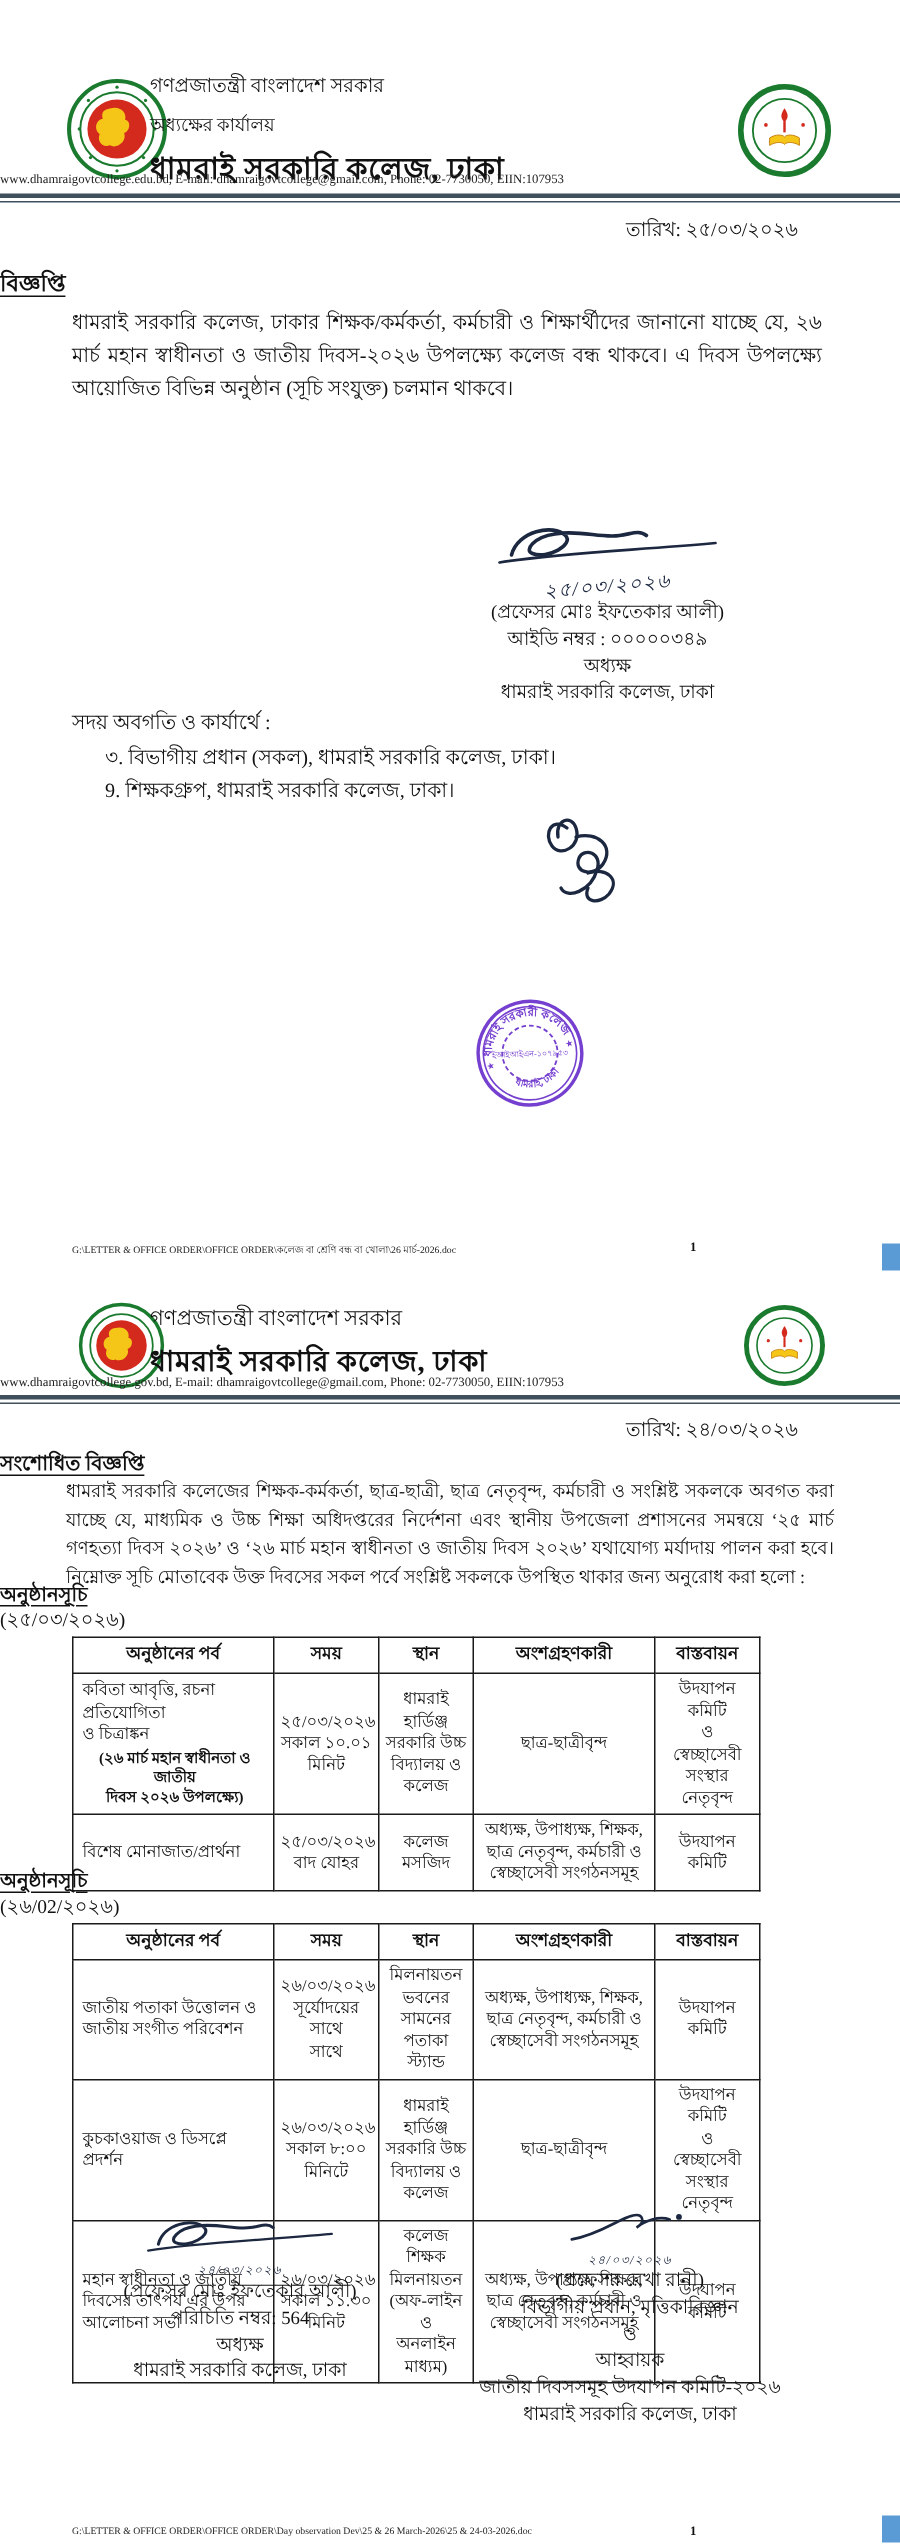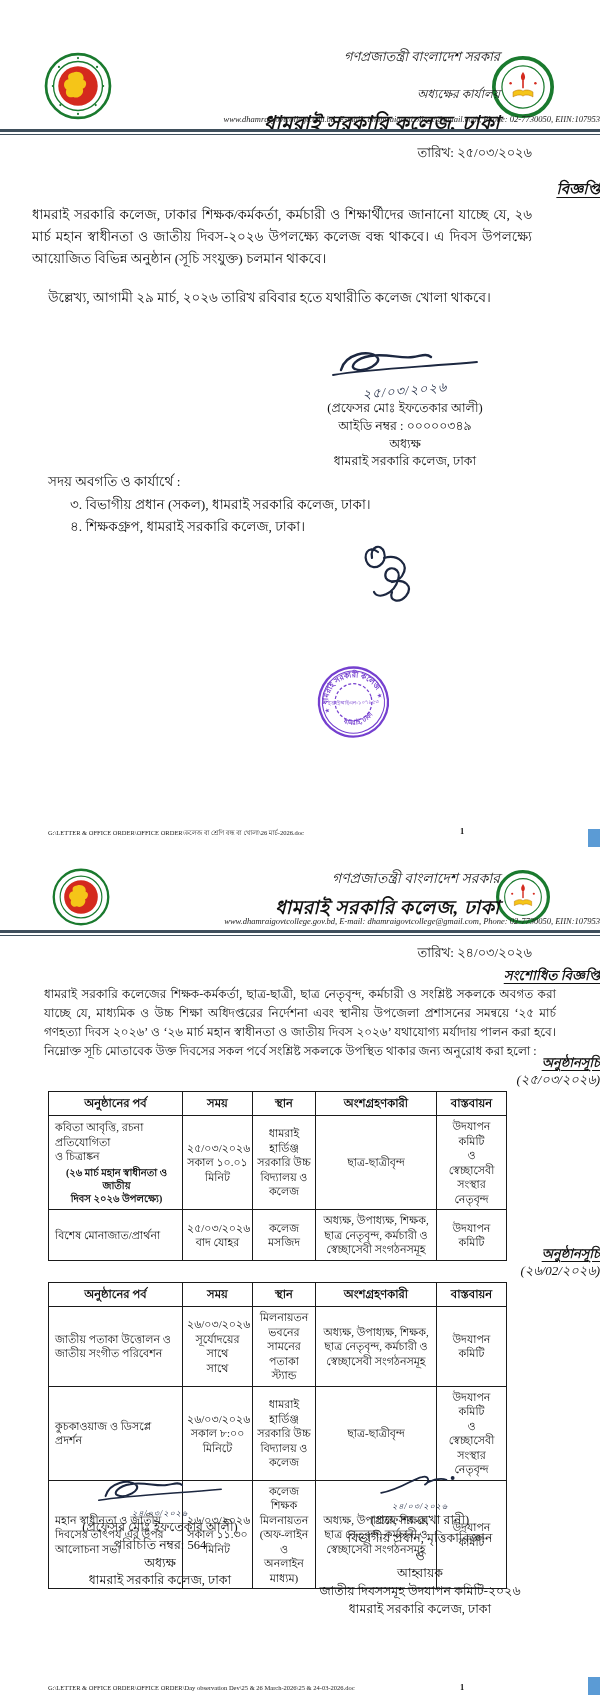--- a/index.html
+++ b/index.html
@@ -3,27 +3,27 @@
 <meta charset="utf-8">
 <title>Notice – Dhamrai Govt. College</title>
 <style>
   html,body{margin:0;padding:0;background:#fff;}
   body{width:600px;font-family:"Liberation Serif","DejaVu Serif",serif;color:#111;}
   .doc{position:relative;width:600px;height:1696px;background:#fff;overflow:hidden;}
   .page{position:absolute;left:0;right:0;}
   .page1{top:0;height:852px;}
   .page2{top:852px;height:844px;}
   .abs{position:absolute;}
-  .center{text-align:right;font-style:italic;}
+  .center{text-align:left;}
   .u{text-decoration:underline;text-underline-offset:3px;}
   .bold{font-weight:bold;}
 
   
   .lh-govt{font-size:13px;}
-  .lh-office{font-size:12px;margin-top:17px;}
+  .lh-office{font-size:12px;margin-top:6px;}
   .lh-college{font-size:20px;font-weight:bold;margin-top:3px;letter-spacing:.5px;}
   .lh-contact{font-size:8.5px;color:#222;}
   .rule{border-top:3px solid #3f4f5c;border-bottom:1px solid #3f4f5c;height:2px;background:#fff;}
 
   .dateline{font-size:13px;}
   .notice-title{font-size:15px;font-weight:bold;}
   .para{font-size:13.5px;line-height:1.62;text-align:justify;}
   .para2{font-size:12px;line-height:1.58;text-align:justify;font-family:Liberation Serif, serif;}
 
   .sigblock{text-align:center;font-size:12.5px;line-height:1.42;}
@@ -87,42 +87,41 @@
       <div class="lh-college">ধামরাই সরকারি কলেজ, ঢাকা</div>
     </div>
     <div class="abs center lh-contact" style="left:0;right:0;top:114px">www.dhamraigovtcollege.edu.bd, E-mail: dhamraigovtcollege@gmail.com, Phone: 02-7730050, EIIN:107953</div>
 
     <div class="abs rule" style="left:0;right:0;top:129px"></div>
 
     <div class="abs dateline" style="right:68px;top:143px">তারিখ: ২৫/০৩/২০২৬</div>
 
     <div class="abs center notice-title u" style="left:0;right:0;top:177px">বিজ্ঞপ্তি</div>
 
-    <div class="abs para" style="left:32px;width:500px;top:204px">ধামরাই সরকারি কলেজ, ঢাকার শিক্ষক/কর্মকর্তা, কর্মচারী ও শিক্ষার্থীদের জানানো যাচ্ছে যে, ২৬ মার্চ মহান স্বাধীনতা ও জাতীয় দিবস-২০২৬ উপলক্ষ্যে কলেজ বন্ধ থাকবে। এ দিবস উপলক্ষ্যে আয়োজিত বিভিন্ন অনুষ্ঠান (সূচি সংযুক্ত) চলমান থাকবে।</div>
-
-    <div class="abs para" style="left:48px;width:500px;top:287px">উল্লেখ্য, আগামী ২৯ মার্চ, ২০২৬ তারিখ রবিবার হতে যথারীতি কলেজ খোলা থাকবে।</div>
+    <div class="abs para" style="left:48px;width:500px;top:204px">ধামরাই সরকারি কলেজ, ঢাকার শিক্ষক/কর্মকর্তা, কর্মচারী ও শিক্ষার্থীদের জানানো যাচ্ছে যে, ২৬ মার্চ মহান স্বাধীনতা ও জাতীয় দিবস-২০২৬ উপলক্ষ্যে কলেজ বন্ধ থাকবে। এ দিবস উপলক্ষ্যে আয়োজিত বিভিন্ন অনুষ্ঠান (সূচি সংযুক্ত) চলমান থাকবে।</div>
+
 
     <div class="abs sigblock" style="left:295px;width:220px;top:344px">
       <svg width="160" height="40" viewBox="0 0 160 40">
         <g stroke="#1c2740" fill="none" stroke-linecap="round">
           <path d="M16,26 C20,10 44,5 52,13 C58,19 40,29 30,25 C24,23 31,14 45,12 C61,9 76,15 88,13 C96,12 101,9 106,13" stroke-width="2.4"></path>
           <path d="M8,31 C44,25 96,23 152,18" stroke-width="1.8"></path>
         </g>
       </svg>
       <div class="ink hand" style="font-size:13px;transform:rotate(-5deg);margin-top:-8px">২৫/০৩/২০২৬</div>
       <div>(প্রফেসর মোঃ ইফতেকার আলী)</div>
       <div>আইডি নম্বর : ০০০০০৩৪৯</div>
       <div>অধ্যক্ষ</div>
       <div>ধামরাই সরকারি কলেজ, ঢাকা</div>
     </div>
 
     <div class="abs" style="left:48px;top:471px;width:420px">
       <div class="cc-head">সদয় অবগতি ও কার্যার্থে :</div>
       <div class="cc-item">৩.  বিভাগীয় প্রধান (সকল), ধামরাই সরকারি কলেজ, ঢাকা।</div>
-      <div class="cc-item">৪.  শিক্ষকগ্রুপ, ধামরাই সরকারি কলেজ, ঢাকা।</div>
+      <div class="cc-item">9.  শিক্ষকগ্রুপ, ধামরাই সরকারি কলেজ, ঢাকা।</div>
     </div>
 
     <svg class="abs" style="left:358px;top:538px" width="66" height="72" viewBox="0 0 66 72">
       <g stroke="#1c2740" fill="none" stroke-width="2.2" stroke-linecap="round">
         <path d="M20,14 C10,6 4,18 10,26 C16,34 30,26 26,14 C23,5 12,8 14,20"></path>
         <path d="M26,20 C40,16 52,26 44,38 C38,47 24,44 28,34 C31,27 44,30 40,42 C36,56 20,62 16,54"></path>
         <path d="M34,44 C46,40 56,48 48,58 C42,65 30,64 34,54"></path>
       </g>
     </svg>
 

